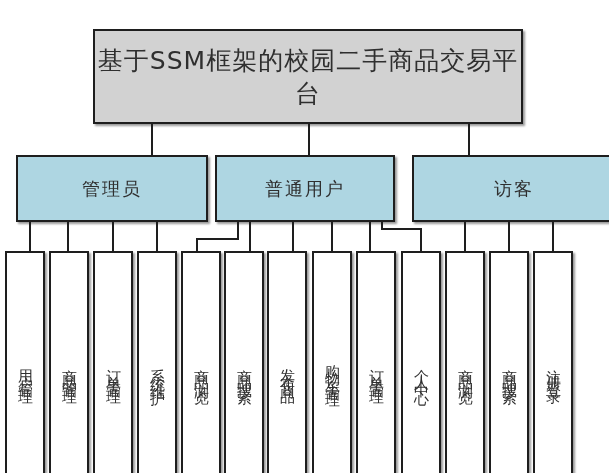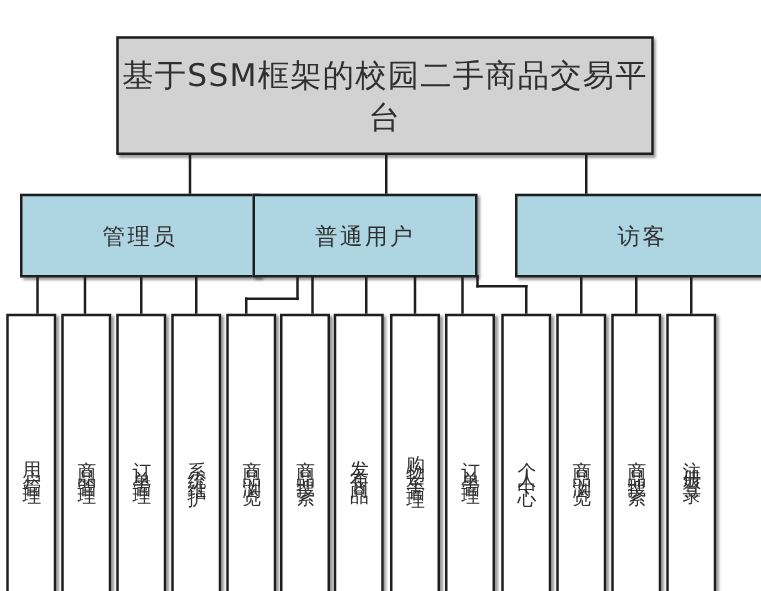--- a/index.html
+++ b/index.html
@@ -32,21 +32,21 @@
     background:var(--title-fill);
     font-size:25px;letter-spacing:1px;
     text-align:center;
   }
   .role-box{
     top:131px;height:67px;
     background:var(--role-fill);
     font-size:18px;letter-spacing:2px;
   }
   .role-admin{left:16px;width:192px;}
-  .role-user{left:202px;width:180px;}
+  .role-user{left:215px;width:180px;}
   .role-visitor{left:412px;width:204px;}
   .leaf{
     top:227px;width:40px;height:239px;
     background:var(--leaf-fill);
     font-size:15px;
   }
   .leaf span{
     writing-mode:vertical-rl;
     text-orientation:upright;
     letter-spacing:7px;

